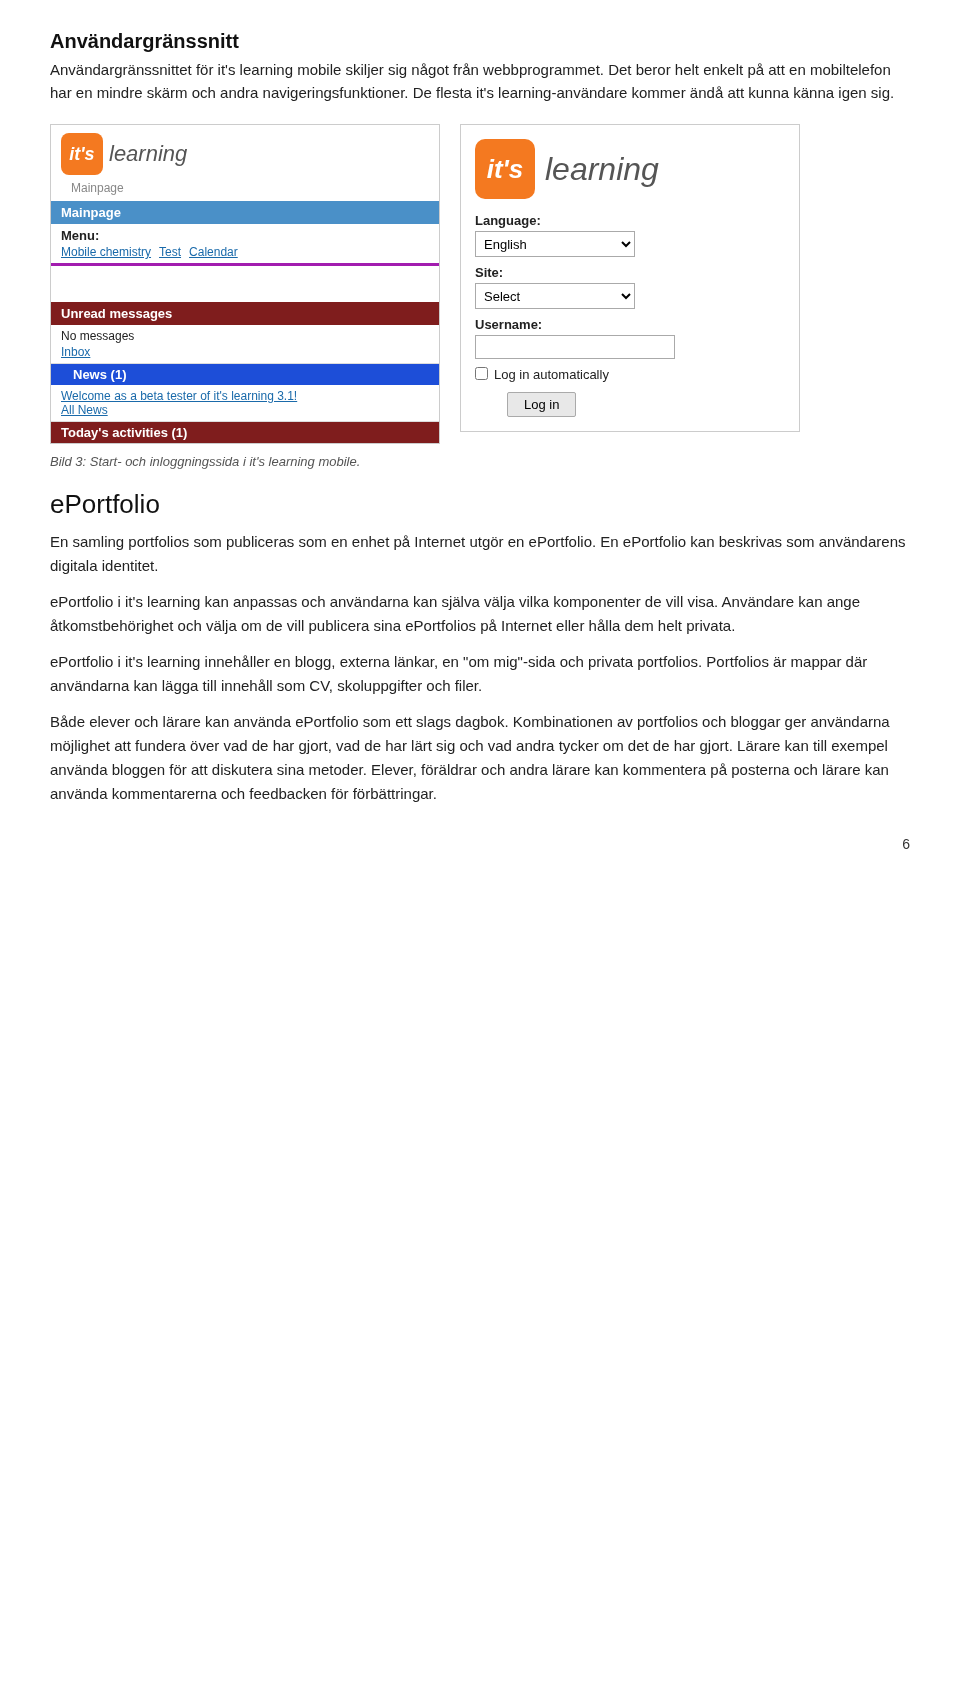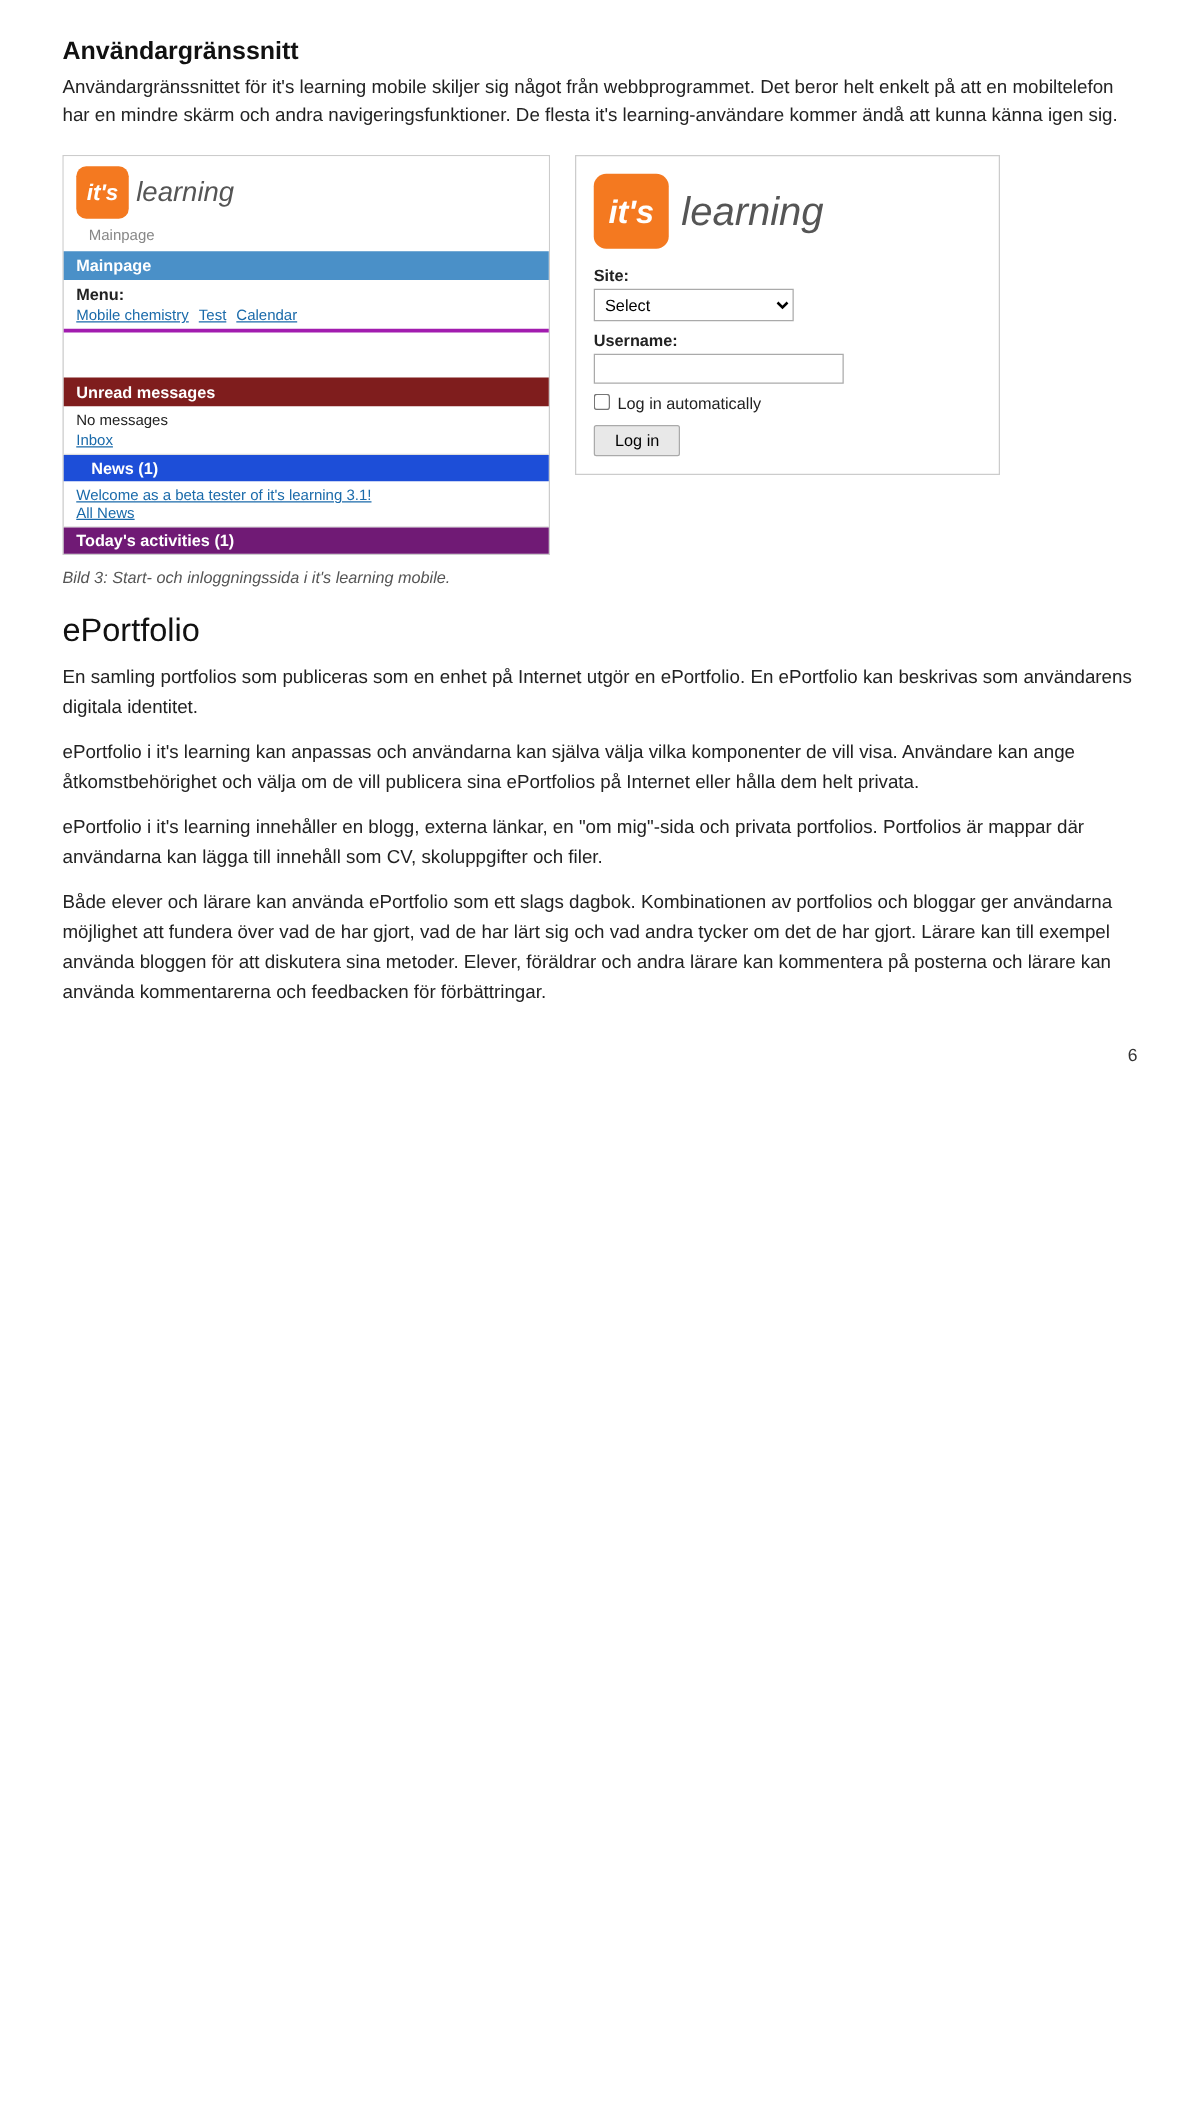--- a/index.html
+++ b/index.html
@@ -131,21 +131,21 @@
     .mobile-news-content {
       padding: 4px 10px;
       font-size: 12px;
       border-bottom: 1px solid #ddd;
     }
     .mobile-news-content a {
       color: #1a6aaa;
       text-decoration: underline;
     }
     .mobile-activities-header {
-      background: #701a75;
+      background: #7f1d1d;
       color: white;
       padding: 3px 10px;
       font-size: 13px;
       font-weight: bold;
     }
     .mobile-activities-content {
       padding: 4px 10px;
       font-size: 12px;
     }
     .mobile-activities-content .time-label {
@@ -221,20 +221,21 @@
       margin-bottom: 10px;
       font-size: 13px;
     }
     .login-button {
       background: #e8e8e8;
       border: 1px solid #aaa;
       padding: 4px 16px;
       font-size: 13px;
       cursor: pointer;
       border-radius: 2px;
+      margin-left: 32px;
     }
 
     
     .caption {
       font-size: 13px;
       color: #555;
       font-style: italic;
       margin: 6px 0 20px 0;
     }
 
@@ -304,20 +305,26 @@
 
     <div class="mobile-activities-header">Today's activities (1)</div>
   </div>
 
   <div class="login-screenshot">
     <div class="login-logo-row">
       <div class="login-logo-box">it's</div>
       <div class="login-logo-text">learning</div>
     </div>
 
+    <div class="login-form-group">
+      <label>Language:</label>
+      <select class="login-select">
+        <option>English</option>
+      </select>
+    </div>
 
     <div class="login-form-group">
       <label>Site:</label>
       <select class="login-select">
         <option>Select</option>
       </select>
     </div>
 
     <div class="login-form-group">
       <label>Username:</label>

